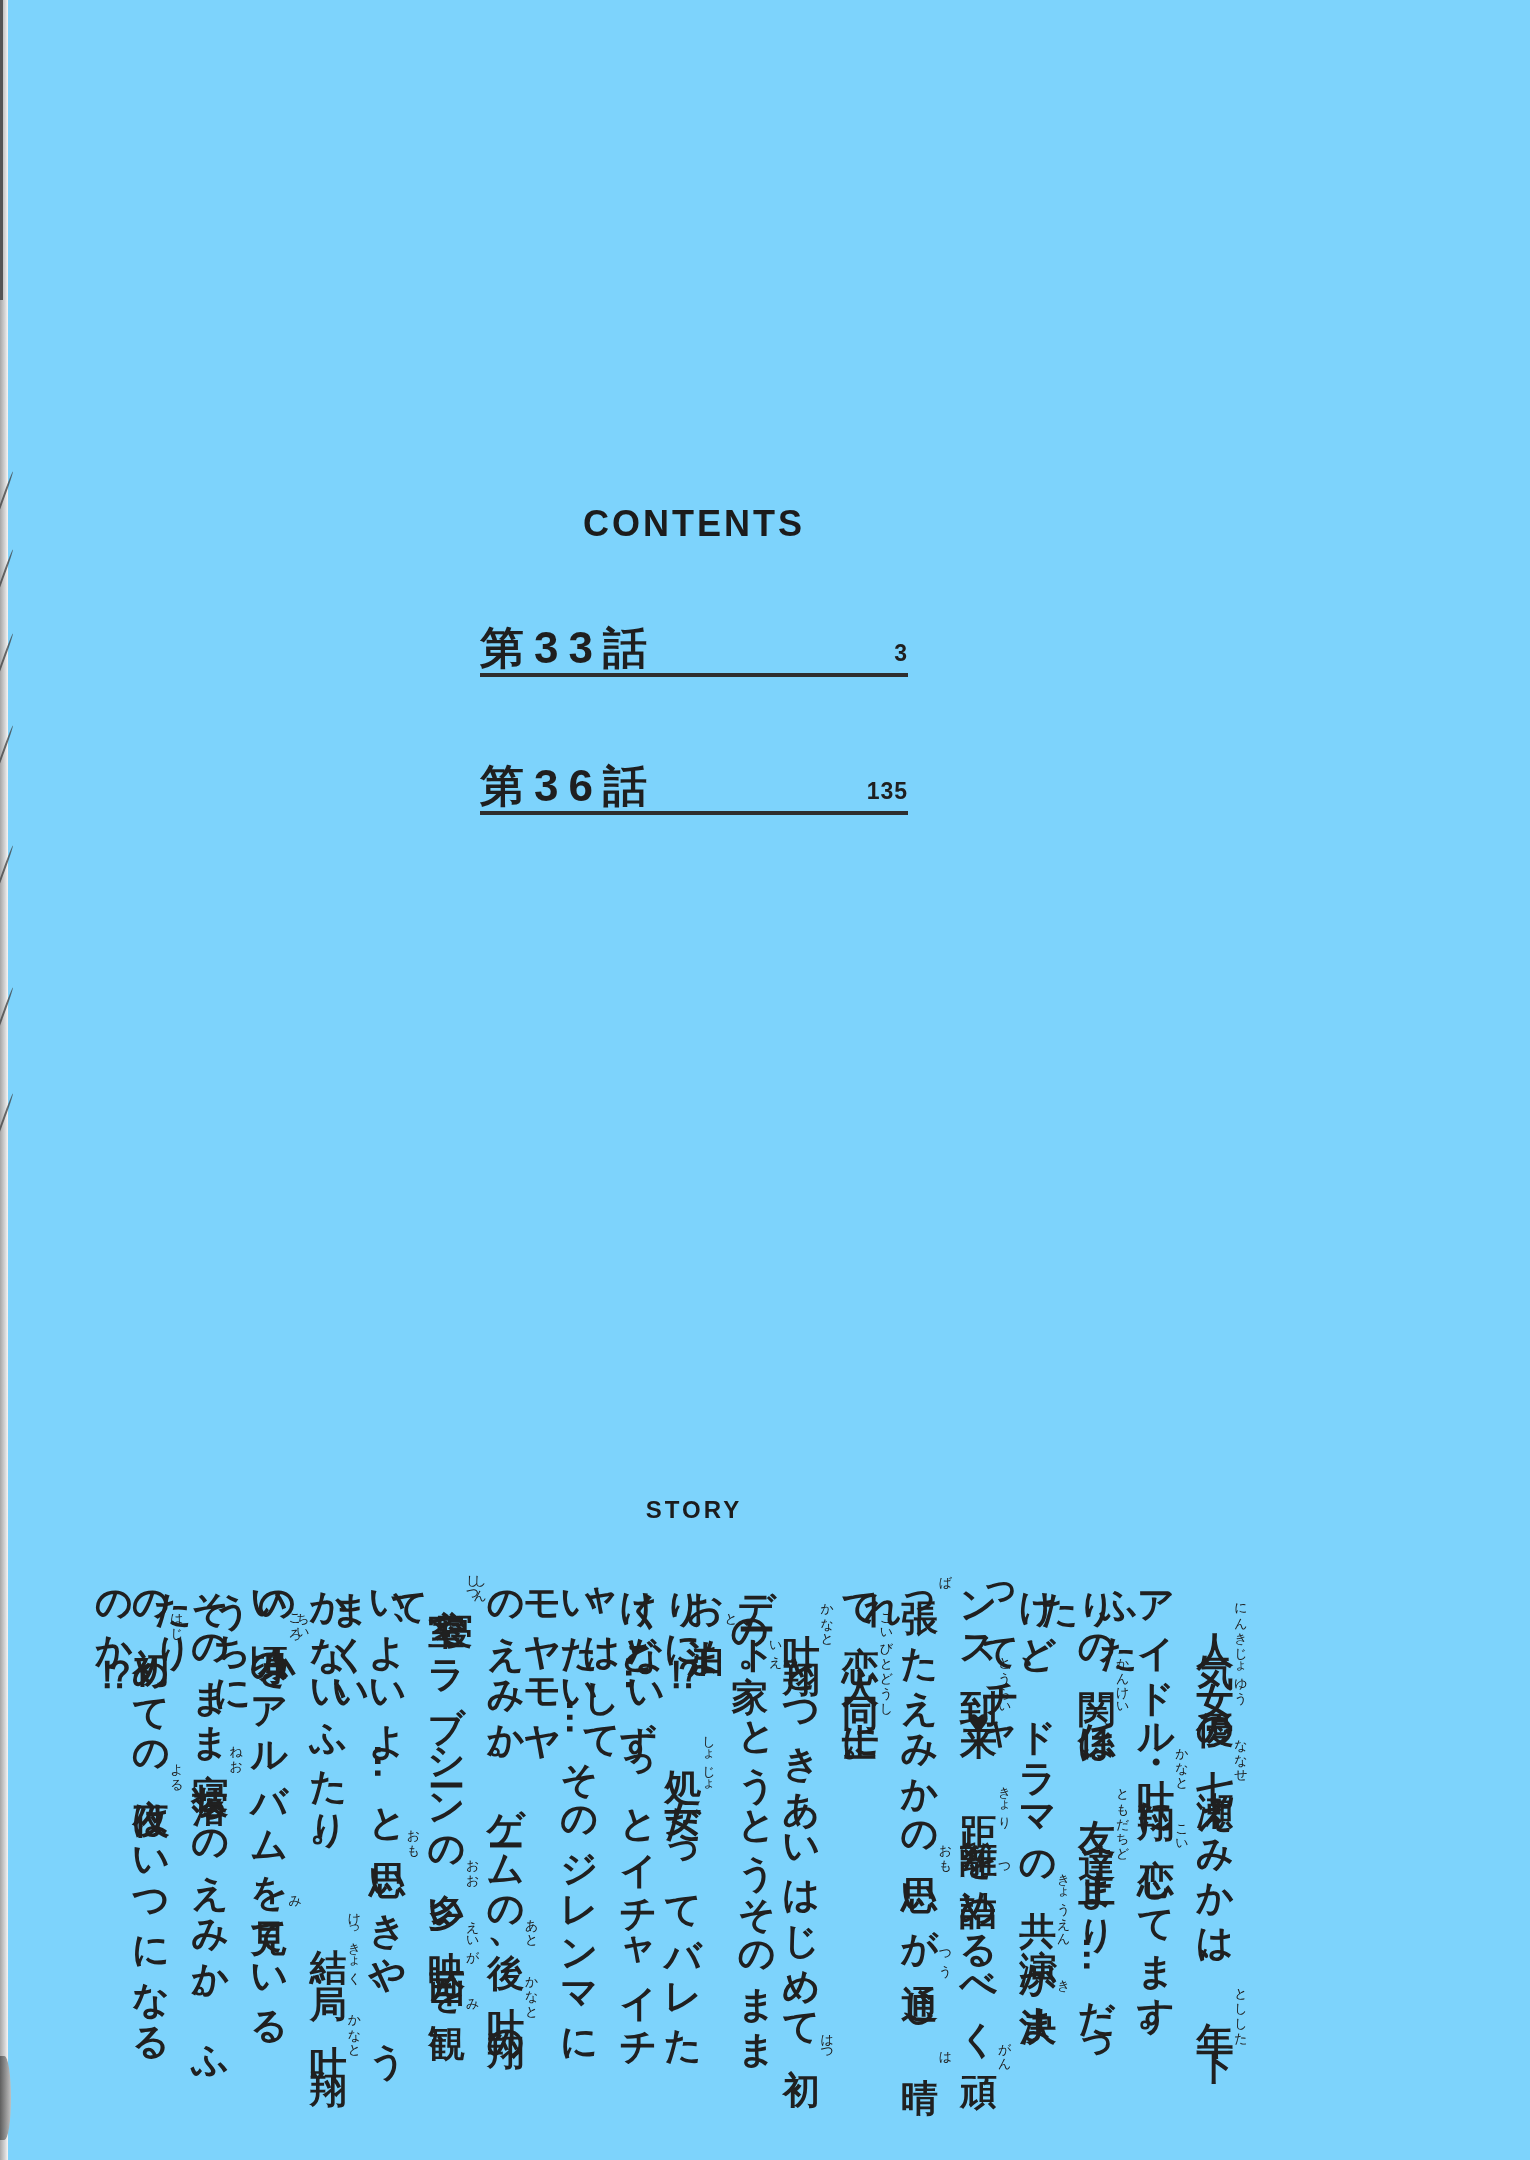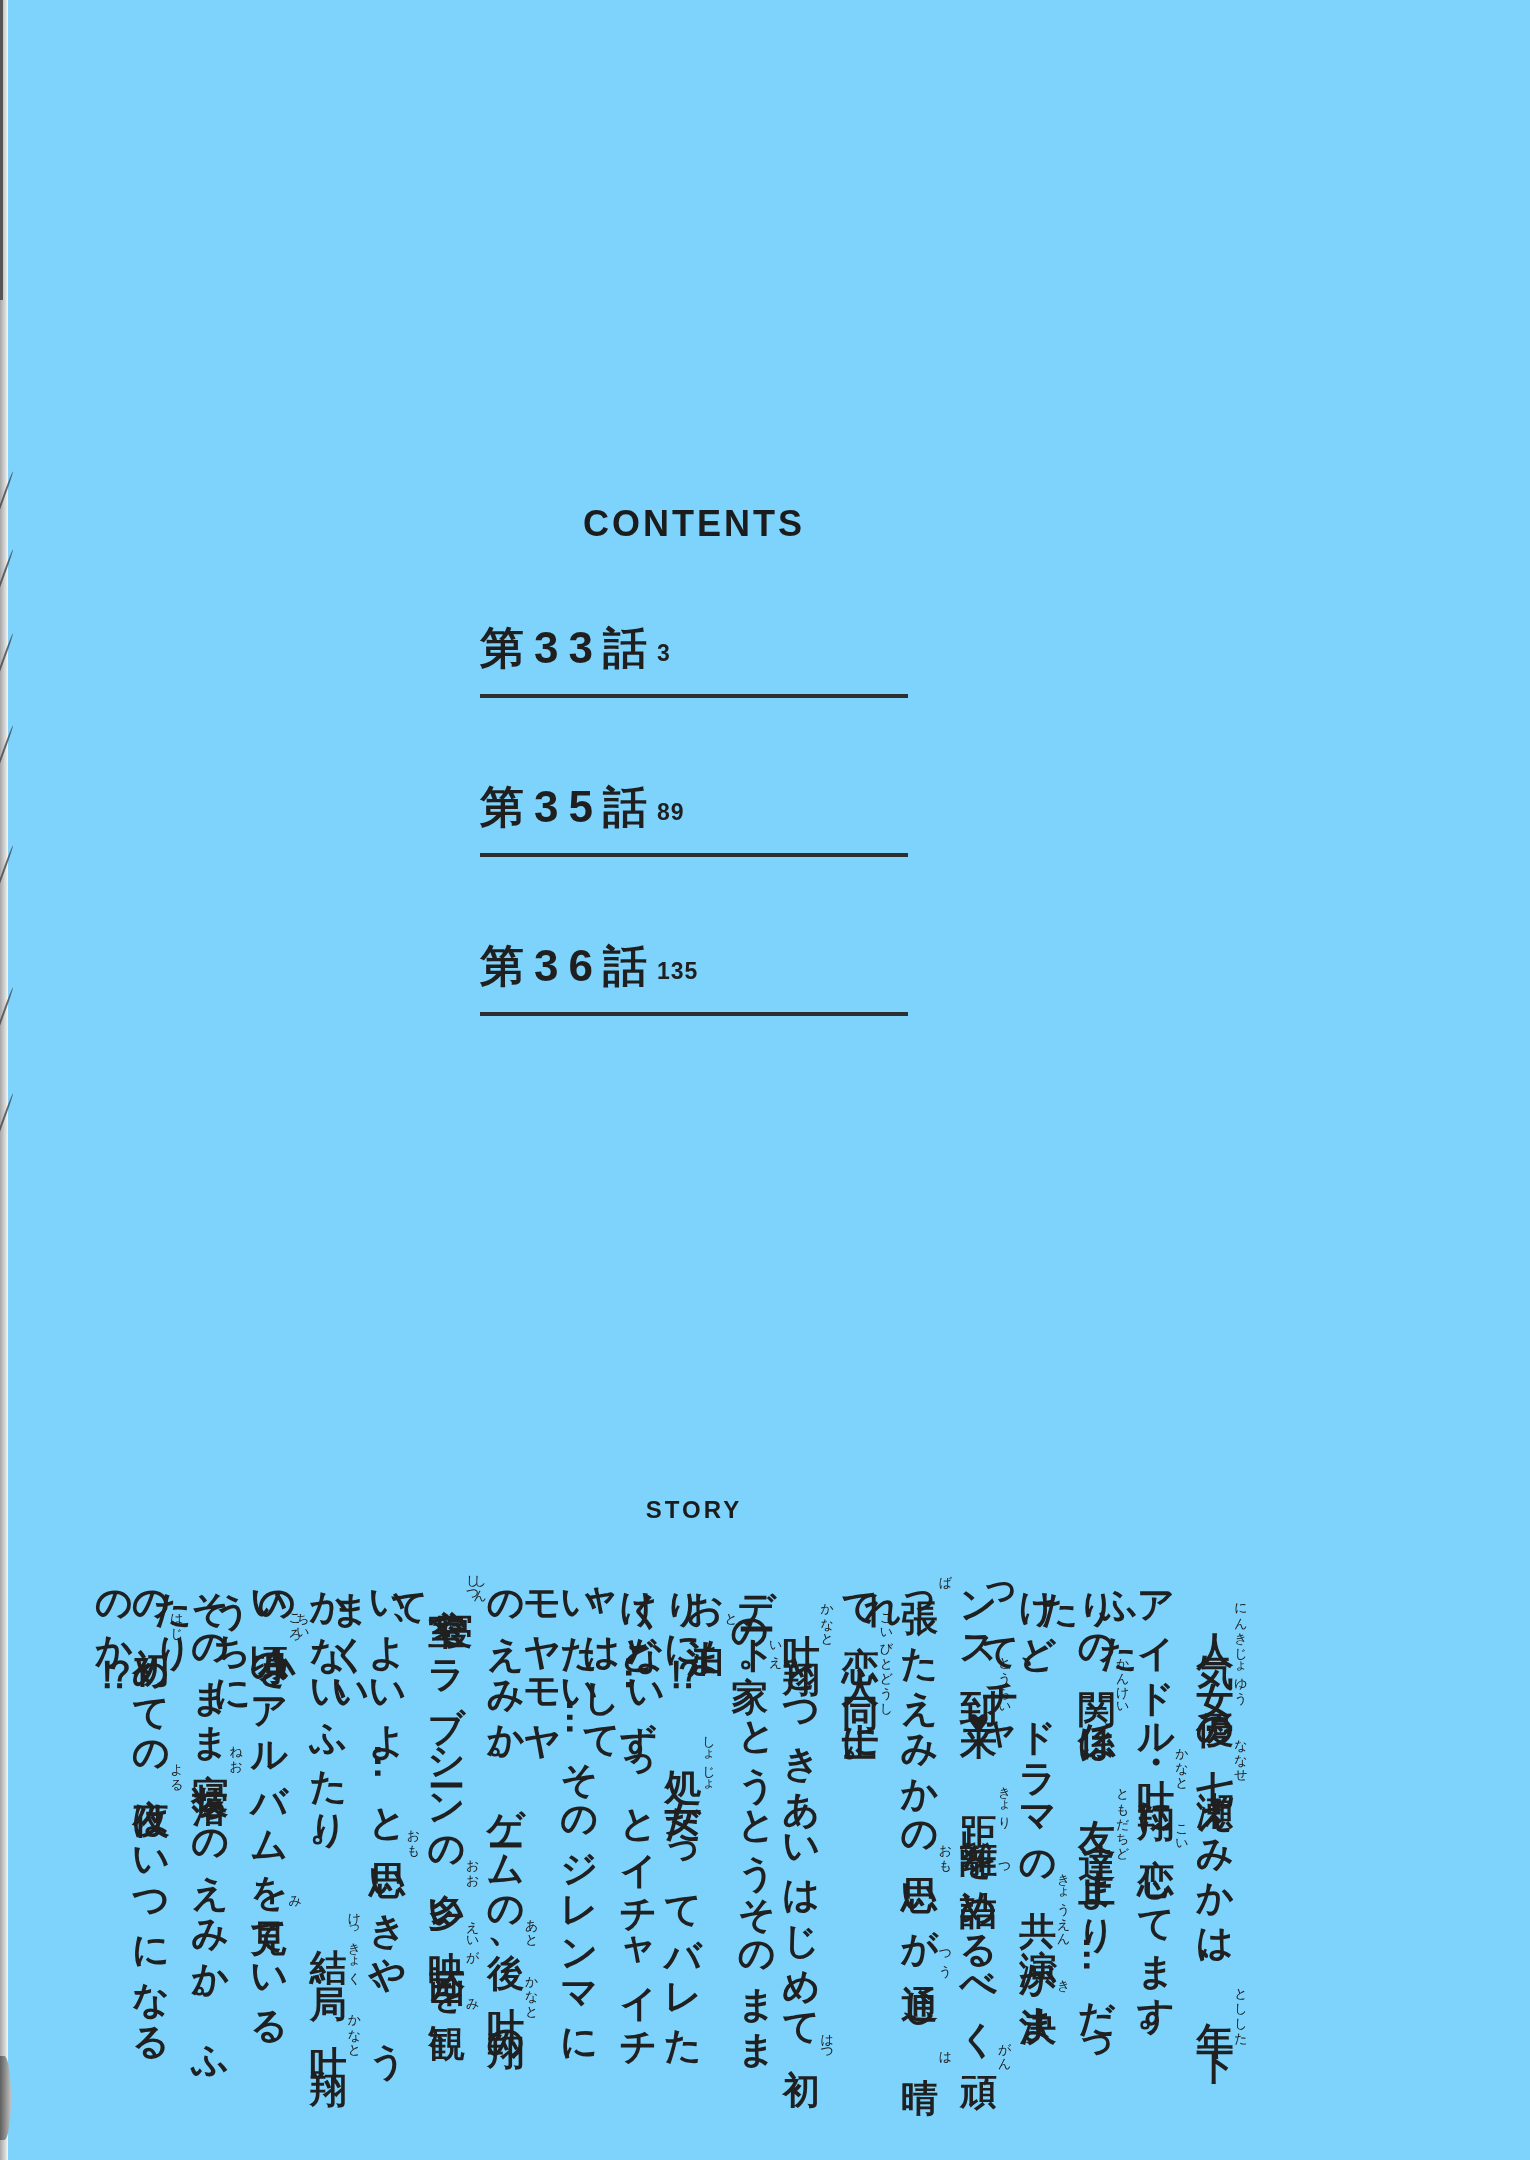--- a/index.html
+++ b/index.html
@@ -31,23 +31,23 @@
 
   
   .contents-title{
     position:absolute;left:480px;top:503px;width:428px;
     margin:0;text-align:center;
     font-size:36px;font-weight:bold;letter-spacing:3px;
     color:#1c1c1c;
   }
   .toc{position:absolute;left:480px;top:626px;width:428px;}
   .toc-row{
-    display:flex;justify-content:flex-start;align-items:flex-end;
+    display:flex;justify-content:space-between;align-items:flex-end;
     border-bottom:4px solid #2e2e2e;
-    padding-bottom:24px;margin-bottom:87px;
+    padding-bottom:3px;margin-bottom:87px;
   }
   .toc-chapter{font-size:44px;font-weight:bold;letter-spacing:10px;line-height:1;}
   .toc-page{font-size:23px;font-weight:bold;line-height:1;padding-bottom:5px;letter-spacing:1px;}
 
   
   .story-title{
     position:absolute;left:480px;top:1496px;width:428px;
     margin:0;text-align:center;
     font-size:24px;font-weight:bold;letter-spacing:3px;
     color:#1c1c1c;
@@ -87,24 +87,20 @@
     </div>
   <div class="edge-blob"></div>
 
   <h1 class="contents-title">CONTENTS</h1>
   <div class="toc" id="toc-list">
       <div class="toc-row">
         <span class="toc-chapter">第33話</span>
         <span class="toc-page">3</span>
       </div>
       <div class="toc-row">
-        <span class="toc-chapter">第35話</span>
-        <span class="toc-page">89</span>
-      </div>
-      <div class="toc-row">
         <span class="toc-chapter">第36話</span>
         <span class="toc-page">135</span>
       </div>
     </div>
 
   <h2 class="story-title">STORY</h2>
   <div class="story-cols" id="story-columns">
       <div class="story-col indent"><ruby><span>人気</span><rt>にんき</rt></ruby><ruby><span>女優</span><rt>じょゆう</rt></ruby>の<ruby><span>七瀬</span><rt>ななせ</rt></ruby>えみかは、<ruby><span>年下</span><rt>としした</rt></ruby></div>
       <div class="story-col">アイドル・<ruby><span>叶翔</span><rt>かなと</rt></ruby>に<ruby><span>恋</span><rt>こい</rt></ruby>してます。ふた</div>
       <div class="story-col">りの<ruby><span>関係</span><rt>かんけい</rt></ruby>は、<ruby><span>友達止</span><rt>ともだちど</rt></ruby>まり…だった</div>

